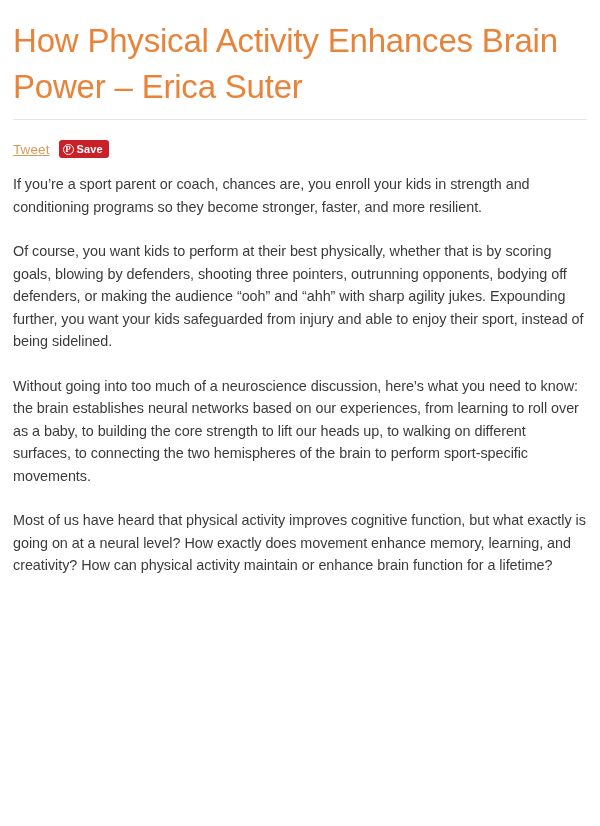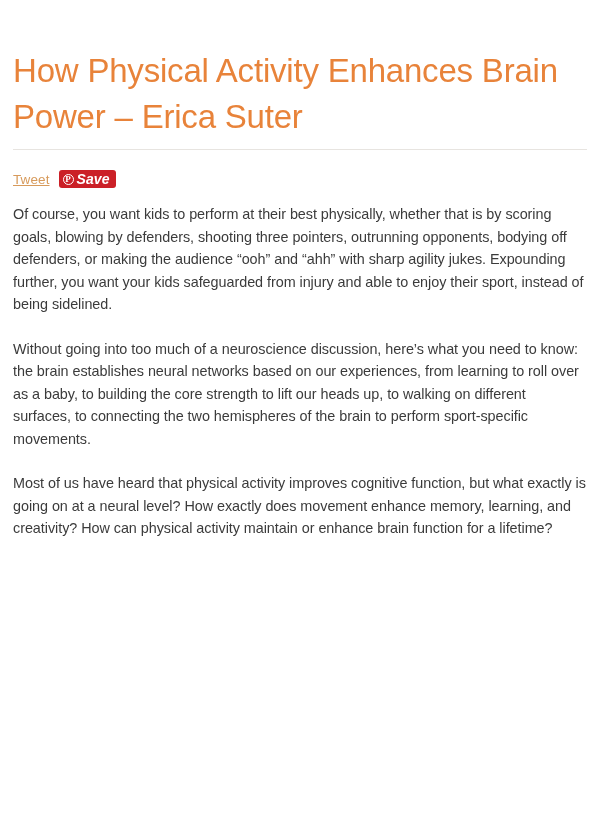--- a/index.html
+++ b/index.html
@@ -11,21 +11,20 @@
     width: 600px;
     height: 826px;
     overflow: hidden;
     font-family: "Liberation Sans", sans-serif;
     -webkit-font-smoothing: antialiased;
   }
   .article {
     width: 600px;
     box-sizing: border-box;
     padding: 12px 13px;
-    margin-top: 30px;
   }
   .article-title {
     margin: 0;
     padding: 6px 0 0 0;
     font-family: "Liberation Sans", sans-serif;
     font-size: 33px;
     line-height: 46px;
     font-weight: 400;
     color: #e8833a;
     letter-spacing: -0.2px;
@@ -77,25 +76,24 @@
     justify-content: center;
     color: #ffffff;
     font-family: "Liberation Serif", serif;
     font-size: 9px;
     line-height: 9px;
     font-weight: 700;
   }
   .pin-label {
     color: #ffffff;
     font-family: "Liberation Sans", sans-serif;
-    font-size: 14px;
+    font-size: 11px;
     line-height: 12px;
     font-weight: 700;
     letter-spacing: 0.1px;
-    font-style: italic;
   }
   .body-copy {
     padding-top: 14px;
   }
   .body-copy p {
     margin: 0 0 22px 0;
     font-family: "Liberation Sans", sans-serif;
     font-size: 14.4px;
     line-height: 22.5px;
     color: #3b3b3b;
@@ -117,18 +115,19 @@
   <div class="share-bar">
     <span class="tweet-link">Tweet</span>
 
     <span class="pin-save">
       <span class="pin-circle">P</span>
       <span class="pin-label">Save</span>
     </span>
   </div>
 
   <div class="body-copy">
+    <p>If you’re a sport parent or coach, chances are, you enroll your kids in strength and conditioning programs so they become stronger, faster, and more resilient.</p>
     <p>Of course, you want kids to perform at their best physically, whether that is by scoring goals, blowing by defenders, shooting three pointers, outrunning opponents, bodying off defenders, or making the audience “ooh” and “ahh” with sharp agility jukes. Expounding further, you want your kids safeguarded from injury and able to enjoy their sport, instead of being sidelined.</p>
     <p>Without going into too much of a neuroscience discussion, here’s what you need to know: the brain establishes neural networks based on our experiences, from learning to roll over as a baby, to building the core strength to lift our heads up, to walking on different surfaces, to connecting the two hemispheres of the brain to perform sport-specific movements.</p>
     <p>Most of us have heard that physical activity improves cognitive function, but what exactly is going on at a neural level? How exactly does movement enhance memory, learning, and creativity? How can physical activity maintain or enhance brain function for a lifetime?</p>
   </div>
 
 </div>
 
 </body></html>

